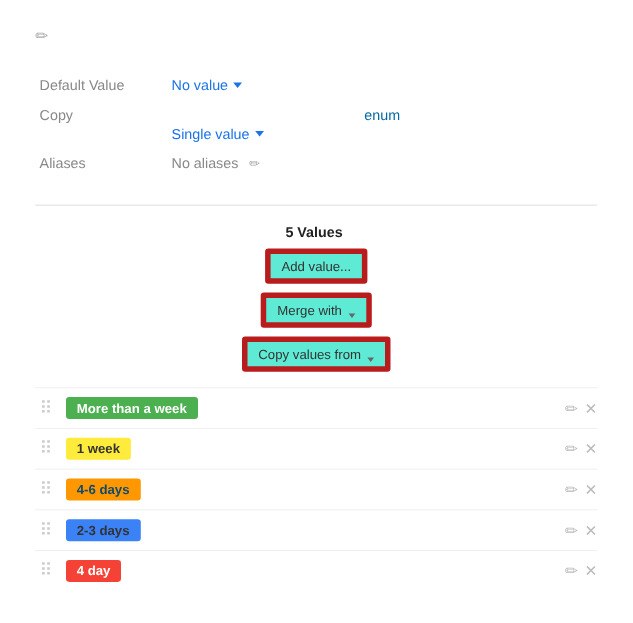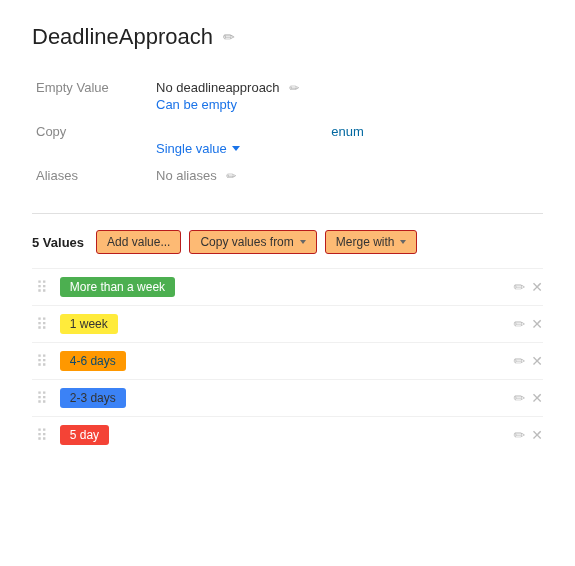--- a/index.html
+++ b/index.html
@@ -92,37 +92,38 @@
       margin-bottom: 16px;
     }
 
     
     .values-header {
       display: flex;
       align-items: center;
       gap: 8px;
       margin-bottom: 14px;
       flex-wrap: wrap;
+      flex-direction: column;
     }
     .values-count {
       font-weight: bold;
       font-size: 13px;
       color: #222;
       margin-right: 4px;
     }
     .btn {
-      border: 1px solid #b91c1c;
-      background: #fdba74;
+      border: 5px solid #b91c1c;
+      background: #5eead4;
       padding: 4px 10px;
       border-radius: 3px;
       cursor: pointer;
       font-size: 12px;
       color: #333;
       display: inline-flex;
-      align-items: center;
+      align-items: flex-end;
       gap: 4px;
     }
     .btn .arrow {
       display: inline-block;
       width: 0;
       height: 0;
       border-left: 3px solid transparent;
       border-right: 3px solid transparent;
       border-top: 4px solid #666;
       margin-left: 2px;
@@ -144,21 +145,21 @@
       font-size: 16px;
       cursor: grab;
       padding: 0 4px;
       user-select: none;
     }
     .value-badge {
       display: inline-block;
       padding: 3px 10px;
       border-radius: 3px;
       font-size: 12px;
-      font-weight: normal;
+      font-weight: bold;
       white-space: nowrap;
     }
     .spacer { flex: 1; }
     .row-actions {
       display: flex;
       align-items: center;
       gap: 6px;
     }
     .action-icon {
       color: #bbb;
@@ -172,38 +173,36 @@
     .badge-orange { background: #ff9800; color: #0c4a6e; }
     .badge-pink { background: #3b82f6; color: #333; }
     .badge-red { background: #f44336; color: #fff; }
   </style>
 </head>
 <body>
 
 <div class="page">
 
   <div class="title-row">
-    <h1 class="title-text">DeadlineApproach</h1>
     <span class="edit-icon">✏</span>
   </div>
 
   <table class="properties">
     <tbody>
 
-
       <tr>
-        <td class="prop-label">Empty Value</td>
+        <td class="prop-label">Default Value</td>
         <td class="prop-value">
-          <div>
-            <span>No deadlineapproach</span>
-            <span class="edit-icon" style="margin-left:6px;font-size:12px;color:#aaa;">✏</span>
-          </div>
-          <div class="can-be-empty">Can be empty</div>
+          <a class="link">
+            <span>No value</span>
+            <span class="dropdown-arrow"></span>
+          </a>
         </td>
       </tr>
+
 
       <tr>
         <td class="prop-label">Copy</td>
         <td class="prop-value">
           <div class="enum-text">enum</div>
           <a class="link">
             <span>Single value</span>
             <span class="dropdown-arrow"></span>
           </a>
         </td>
@@ -220,27 +219,27 @@
   </table>
 
   <hr class="divider">
 
   <div class="values-header">
     <span class="values-count">5 Values</span>
     <button class="btn">
       <span>Add value...</span>
     </button>
     <button class="btn">
+      <span>Merge with</span>
+      <span class="arrow"></span>
+    </button>
+    <button class="btn">
       <span>Copy values from</span>
       <span class="arrow"></span>
     </button>
-    <button class="btn">
-      <span>Merge with</span>
-      <span class="arrow"></span>
-    </button>
   </div>
 
   <div class="value-list" id="value-list">
   <div class="value-row">
       <span class="drag-handle">⠿</span>
       <span class="value-badge badge-green">More than a week</span>
       <span class="spacer"></span>
       <span class="row-actions">
         <span class="action-icon">✏</span>
         <span class="action-icon">✕</span>
@@ -268,21 +267,21 @@
       <span class="drag-handle">⠿</span>
       <span class="value-badge badge-pink">2-3 days</span>
       <span class="spacer"></span>
       <span class="row-actions">
         <span class="action-icon">✏</span>
         <span class="action-icon">✕</span>
       </span>
     </div>
       <div class="value-row">
       <span class="drag-handle">⠿</span>
-      <span class="value-badge badge-red">5 day</span>
+      <span class="value-badge badge-red">4 day</span>
       <span class="spacer"></span>
       <span class="row-actions">
         <span class="action-icon">✏</span>
         <span class="action-icon">✕</span>
       </span>
     </div>
     </div>
 
 </div>
 

